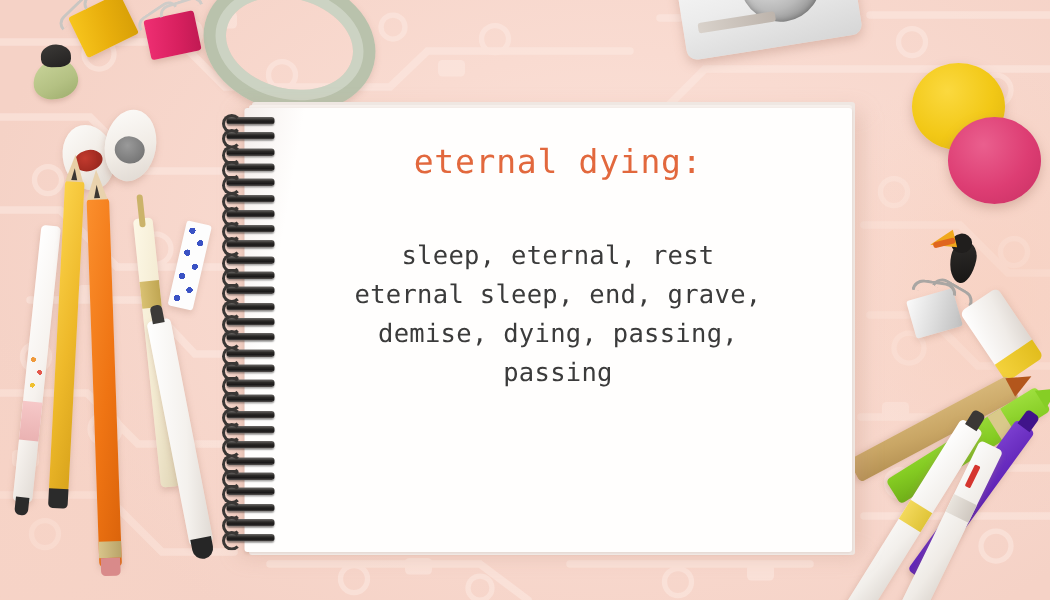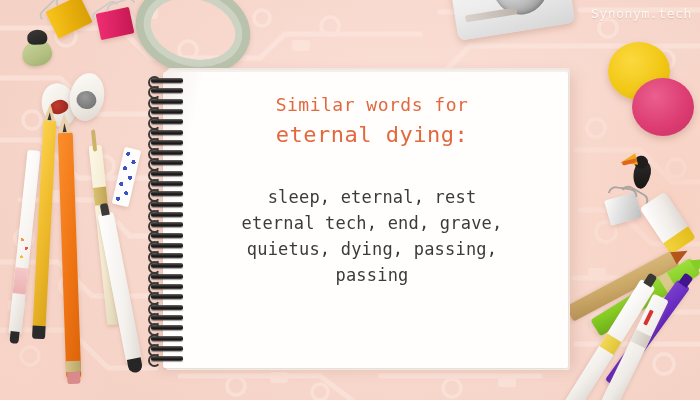--- a/index.html
+++ b/index.html
@@ -794,25 +794,23 @@
       <div class="ring" style="top: 220.3px;"></div>
       <div class="ring" style="top: 230.6px;"></div>
       <div class="ring" style="top: 240.9px;"></div>
       <div class="ring" style="top: 251.2px;"></div>
       <div class="ring" style="top: 261.5px;"></div>
       <div class="ring" style="top: 271.8px;"></div>
       <div class="ring" style="top: 282.1px;"></div>
     </div>
 
   <div class="page-text">
-    <div class="title-line1">Similar words for</div>
     <div class="title-line2">eternal dying:</div>
     <div class="word-lines" id="word-lines">
         <div class="word-line">sleep, eternal, rest</div>
-        <div class="word-line">eternal tech, end, grave,</div>
-        <div class="word-line">quietus, dying, passing,</div>
+        <div class="word-line">eternal sleep, end, grave,</div>
+        <div class="word-line">demise, dying, passing,</div>
         <div class="word-line">passing</div>
       </div>
   </div>
 
-  <div class="watermark">Synonym.tech</div>
 
 </div>
 
 </body></html>

